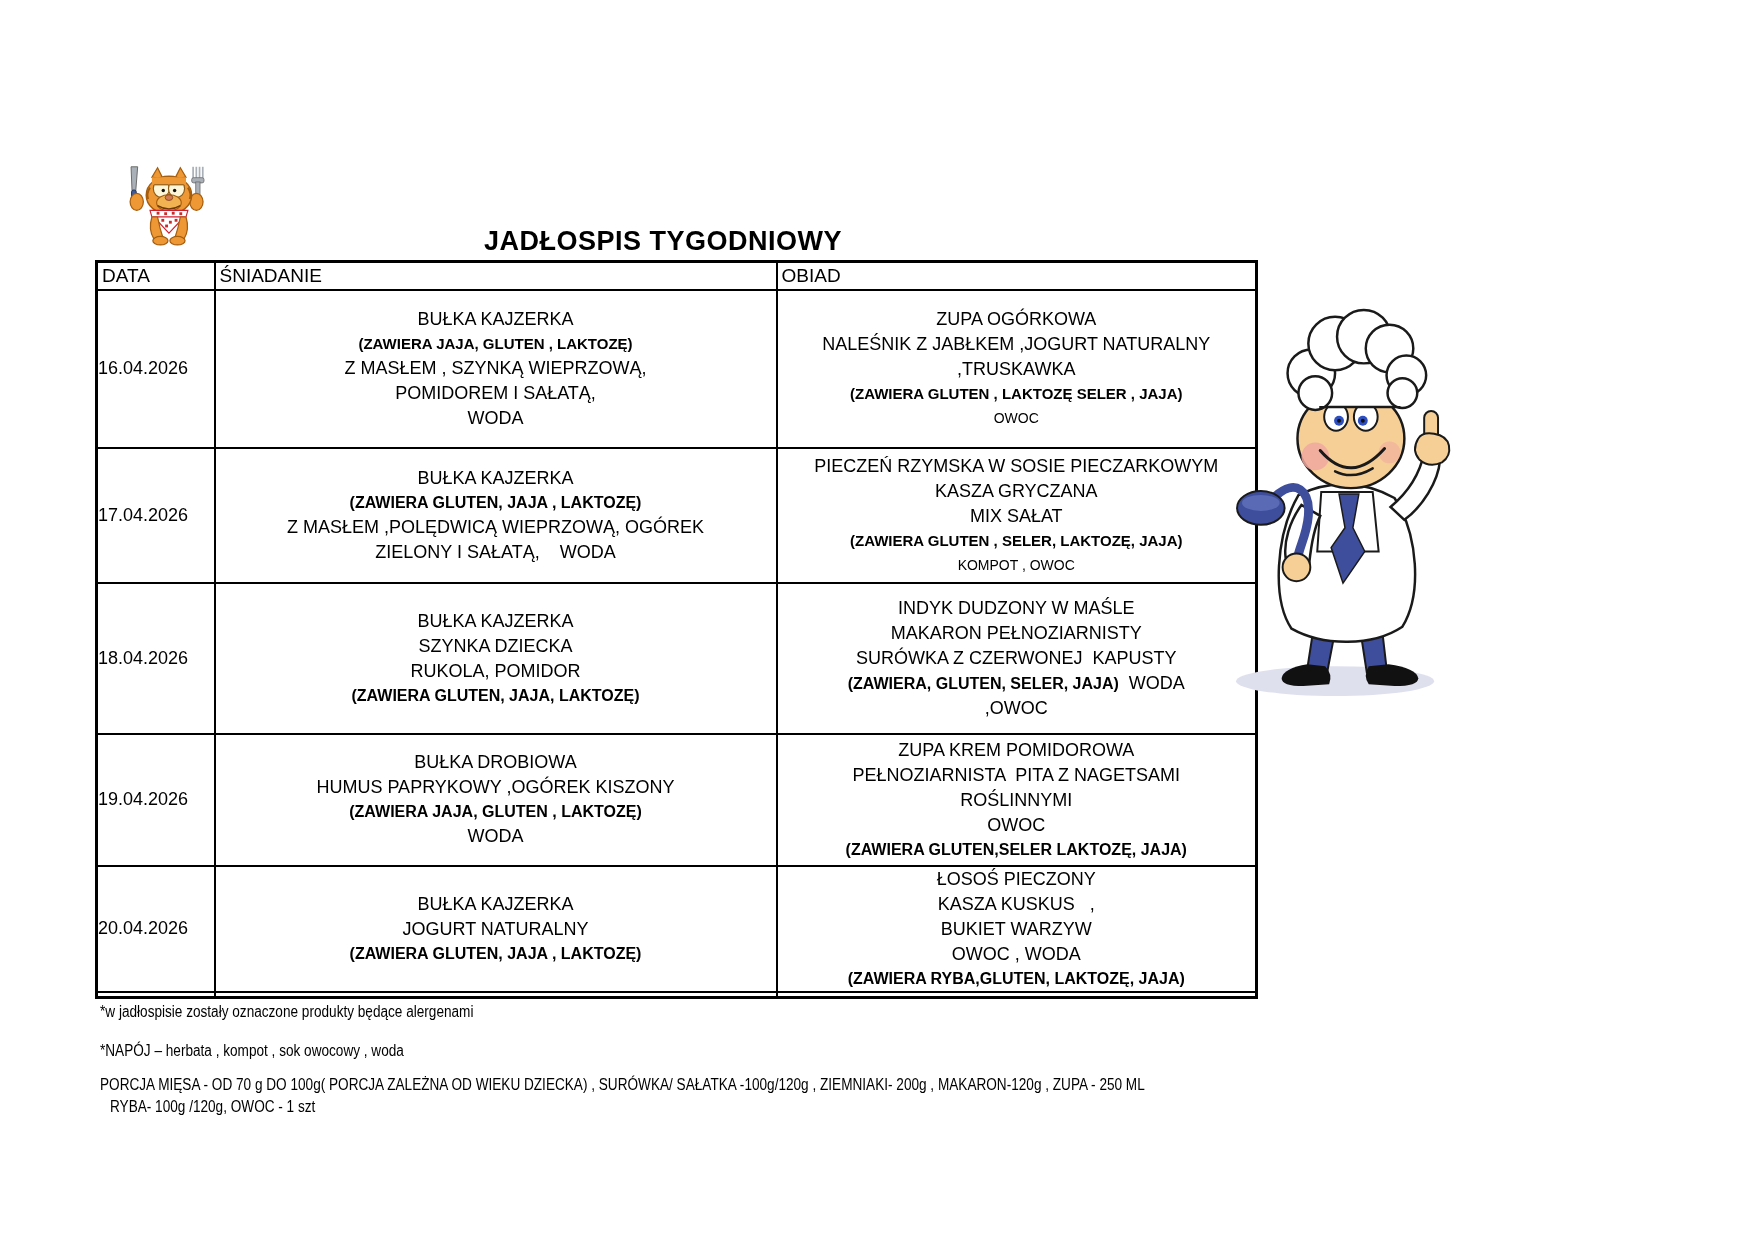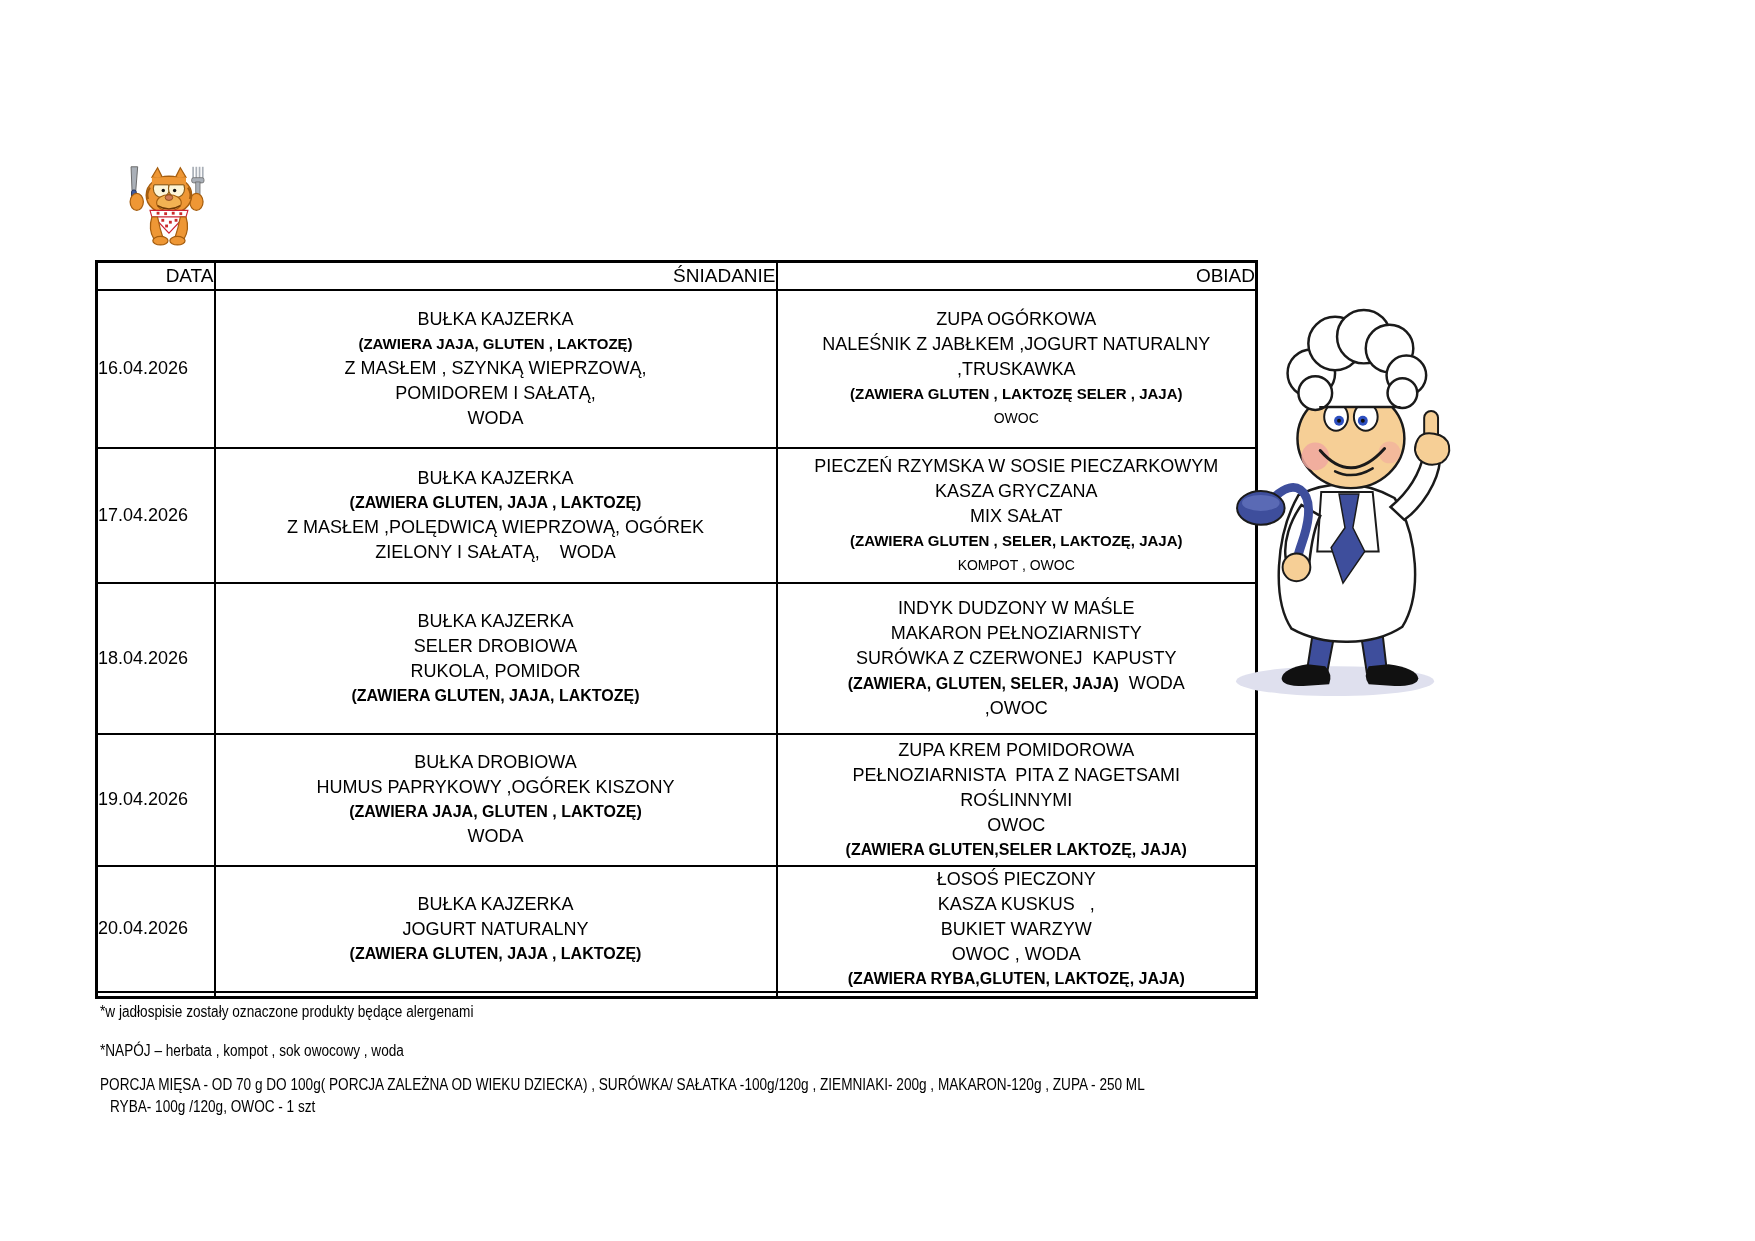--- a/index.html
+++ b/index.html
@@ -15,21 +15,21 @@
     position:absolute; left:95px; top:260px; width:1160px;
     border-collapse:collapse; table-layout:fixed;
     border:3px solid #000;
   }
   table.menu col.c-date { width:118px; }
   table.menu col.c-breakfast { width:562px; }
   table.menu col.c-dinner { width:480px; }
   table.menu th, table.menu td { border:2px solid #000; padding:0; }
   table.menu thead tr { height:28px; }
   table.menu th {
-    font-size:19px; font-weight:400; text-align:right; vertical-align:middle;
+    font-size:19px; font-weight:400; text-align:left; vertical-align:middle;
     padding-left:4px; white-space:pre;
   }
   #menu-body tr:nth-child(1) { height:158px; }
   #menu-body tr:nth-child(2) { height:135px; }
   #menu-body tr:nth-child(3) { height:151px; }
   #menu-body tr:nth-child(4) { height:132px; }
   #menu-body tr:nth-child(5) { height:125px; }
   #menu-body tr.spacer-row { height:6px; }
   #menu-body tr.spacer-row td { padding:0; font-size:0; line-height:0; }
   td.date-cell {
@@ -107,20 +107,21 @@
       <rect x="62" y="59" width="3" height="3"></rect>
         <rect x="52" y="65" width="3" height="3"></rect>
     </g>
 
     <path d="M38,57 Q34,70 40,80 L50,80 Q46,68 44,57 Z" fill="#ee9735" stroke="#a55d0e" stroke-width="1.3"></path>
     <path d="M74,57 Q78,70 72,80 L62,80 Q66,68 68,57 Z" fill="#ee9735" stroke="#a55d0e" stroke-width="1.3"></path>
     <ellipse cx="47" cy="82" rx="8" ry="4.5" fill="#ee9735" stroke="#a55d0e" stroke-width="1.3"></ellipse>
     <ellipse cx="65" cy="82" rx="8" ry="4.5" fill="#ee9735" stroke="#a55d0e" stroke-width="1.3"></ellipse>
   </svg>
 
+  <div class="title">JADŁOSPIS TYGODNIOWY</div>
 
   <table class="menu">
     <colgroup>
         <col class="c-date">
         <col class="c-breakfast">
         <col class="c-dinner">
       </colgroup>
     <thead>
       <tr>
         <th>DATA</th>
@@ -159,21 +160,21 @@
             <div class="line"><span class="n">KASZA GRYCZANA</span></div>
             <div class="line"><span class="n">MIX SAŁAT</span></div>
             <div class="line"><span class="bs">(ZAWIERA GLUTEN , SELER, LAKTOZĘ, JAJA)</span></div>
             <div class="line"><span class="s">KOMPOT , OWOC</span></div>
           </td>
         </tr>
         <tr>
           <td class="date-cell">18.04.2026</td>
           <td class="menu-cell">
             <div class="line"><span class="n">BUŁKA KAJZERKA</span></div>
-            <div class="line"><span class="n">SELER DROBIOWA</span></div>
+            <div class="line"><span class="n">SZYNKA DZIECKA</span></div>
             <div class="line"><span class="n">RUKOLA, POMIDOR</span></div>
             <div class="line"><span class="b">(ZAWIERA GLUTEN, JAJA, LAKTOZĘ)</span></div>
           </td>
           <td class="menu-cell">
             <div class="line"><span class="n">INDYK DUDZONY W MAŚLE</span></div>
             <div class="line"><span class="n">MAKARON PEŁNOZIARNISTY</span></div>
             <div class="line"><span class="n">SURÓWKA Z CZERWONEJ  KAPUSTY</span></div>
             <div class="line"><span class="b">(ZAWIERA, GLUTEN, SELER, JAJA)</span><span class="n">  WODA</span></div>
             <div class="line"><span class="n">,OWOC</span></div>
           </td>

